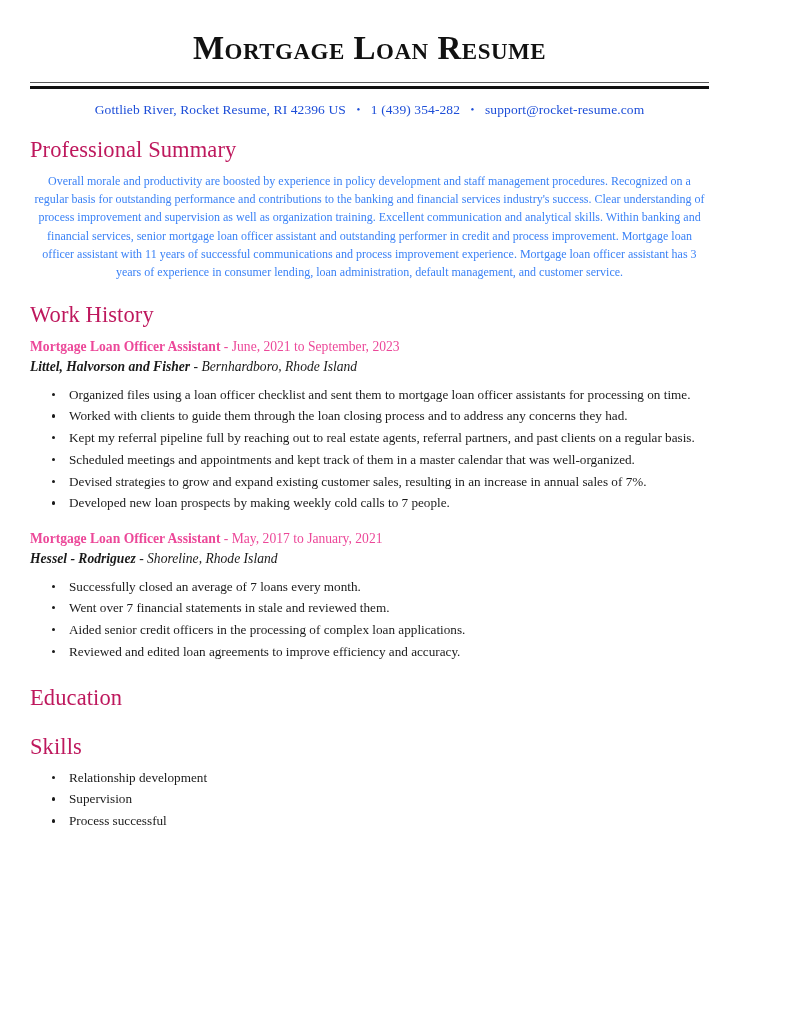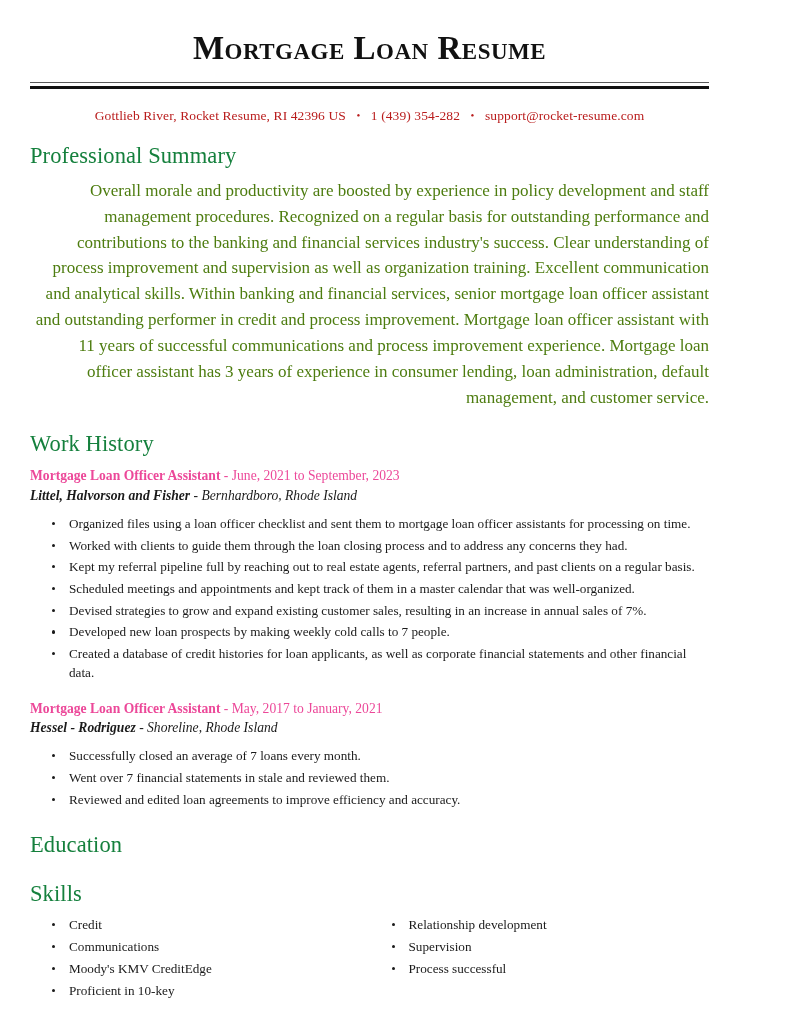--- a/index.html
+++ b/index.html
@@ -47,49 +47,49 @@
   }
   .rule-thick {
     height: 3px;
     background: #111111;
     width: 100%;
   }
 
   .contact-line {
     text-align: center;
     font-size: 13.5px;
-    color: #b91c1c;
-    margin-top: 19px;
+    color: #1d4ed8;
+    margin-top: 13px;
     letter-spacing: 0.1px;
   }
   .contact-sep {
     padding: 0 7px;
     font-size: 11px;
     position: relative;
     top: -1px;
   }
 
   
   .section {
     margin-top: 18px;
   }
   .section-heading {
     font-size: 22.5px;
     font-weight: normal;
-    color: #15803d;
+    color: #be185d;
     margin: 1px 0 9px 0;
     line-height: 1.2;
     letter-spacing: 0.1px;
   }
 
   .summary-text {
-    font-size: 17px;
+    font-size: 12px;
     line-height: 1.52;
-    color: #4d7c0f;
-    text-align: right;
+    color: #3b82f6;
+    text-align: center;
     margin: 0;
   }
 
   
   .entry {
     margin-top: 2px;
   }
   .entry + .entry {
     margin-top: 16px;
   }
@@ -224,56 +224,48 @@
       <div class="entry-line2">
         <span class="entry-company">Littel, Halvorson and Fisher</span><span class="dash"> - </span><span class="entry-location">Bernhardboro, Rhode Island</span>
       </div>
       <ul class="bullets">
         <li>Organized files using a loan officer checklist and sent them to mortgage loan officer assistants for processing on time.</li>
         <li>Worked with clients to guide them through the loan closing process and to address any concerns they had.</li>
         <li>Kept my referral pipeline full by reaching out to real estate agents, referral partners, and past clients on a regular basis.</li>
         <li>Scheduled meetings and appointments and kept track of them in a master calendar that was well-organized.</li>
         <li>Devised strategies to grow and expand existing customer sales, resulting in an increase in annual sales of 7%.</li>
         <li>Developed new loan prospects by making weekly cold calls to 7 people.</li>
-        <li>Created a database of credit histories for loan applicants, as well as corporate financial statements and other financial data.</li>
       </ul>
     </div>
 
     <div class="entry">
       <div class="entry-line1">
         <span class="entry-role">Mortgage Loan Officer Assistant</span><span class="dash"> - </span><span class="entry-dates">May, 2017 to January, 2021</span>
       </div>
       <div class="entry-line2">
         <span class="entry-company">Hessel - Rodriguez</span><span class="dash"> - </span><span class="entry-location">Shoreline, Rhode Island</span>
       </div>
       <ul class="bullets">
         <li>Successfully closed an average of 7 loans every month.</li>
         <li>Went over 7 financial statements in stale and reviewed them.</li>
+        <li>Aided senior credit officers in the processing of complex loan applications.</li>
         <li>Reviewed and edited loan agreements to improve efficiency and accuracy.</li>
       </ul>
     </div>
   </div>
 
   <div class="section section-education">
     <h2 class="section-heading">Education</h2>
 
 
   </div>
 
   <div class="section section-skills">
     <h2 class="section-heading">Skills</h2>
     <div class="skills-columns">
-      <div class="skills-col">
-        <ul>
-          <li>Credit</li>
-          <li>Communications</li>
-          <li>Moody's KMV CreditEdge</li>
-          <li>Proficient in 10-key</li>
-        </ul>
-      </div>
       <div class="skills-col">
         <ul>
           <li>Relationship development</li>
           <li>Supervision</li>
           <li>Process successful</li>
         </ul>
       </div>
     </div>
   </div>
 

